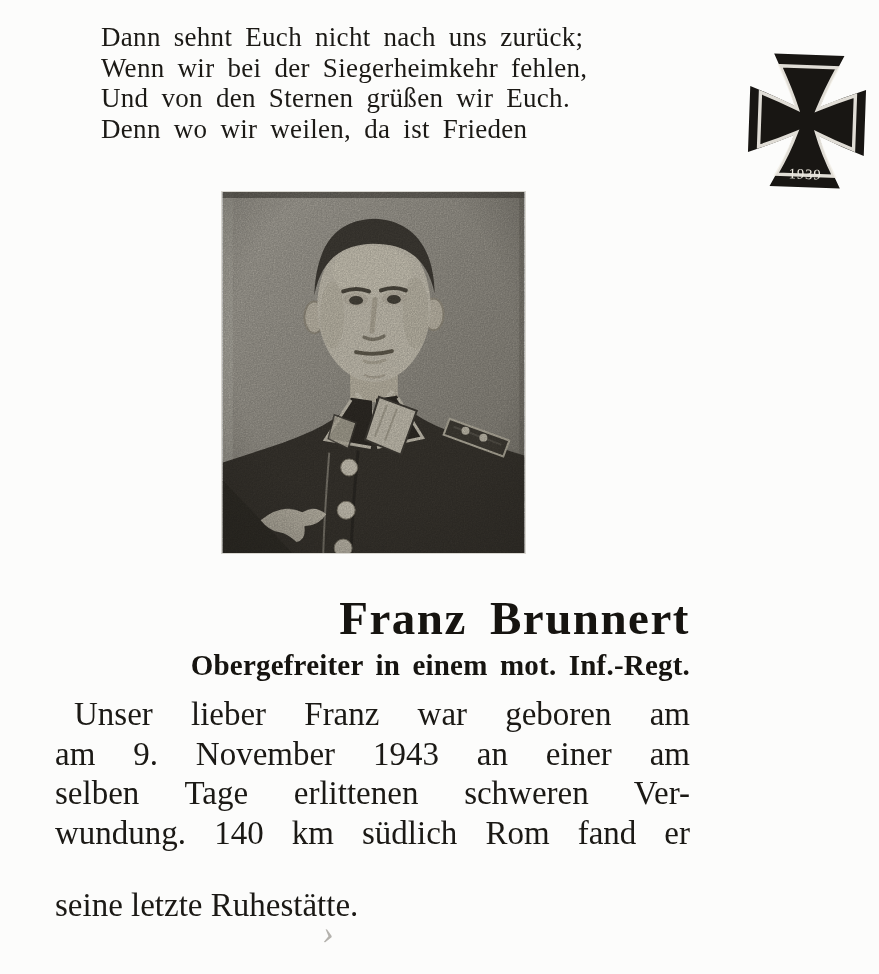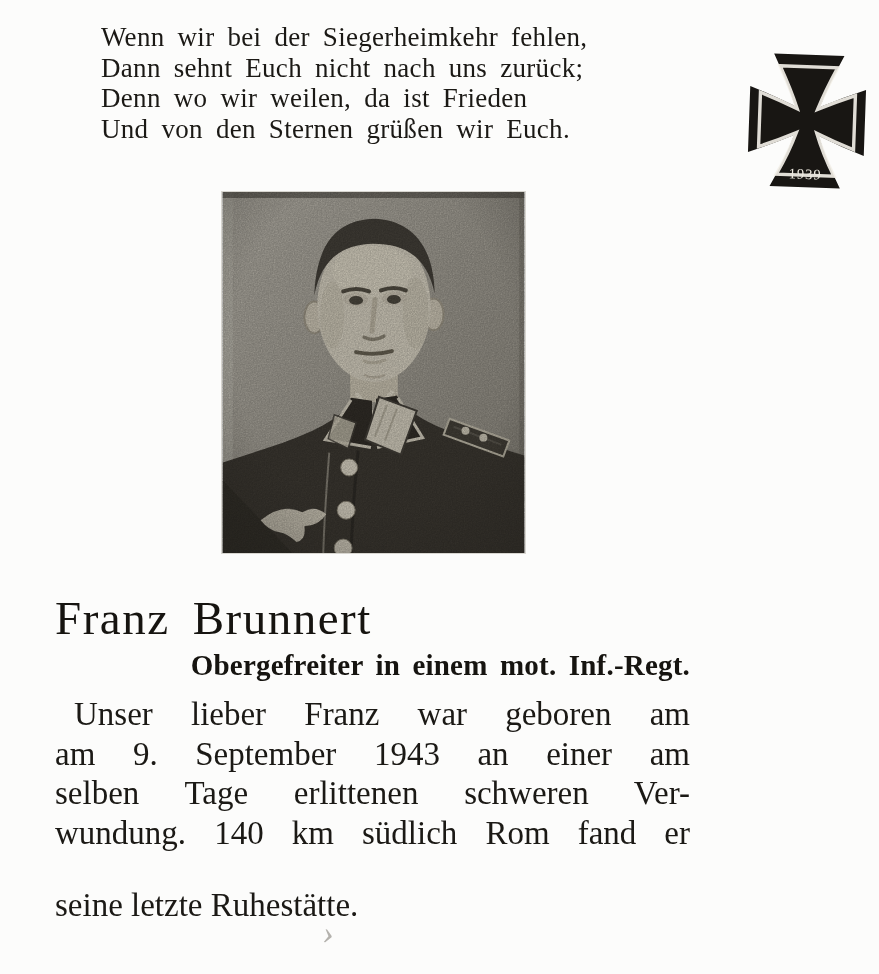--- a/index.html
+++ b/index.html
@@ -25,22 +25,22 @@
     transform:rotate(2deg);
   }
   
   .photo{
     position:absolute;left:222px;top:192px;width:303px;height:361px;
     box-shadow:0 0 0 1px #d8d6d0;
   }
   
   .name{
     position:absolute;left:55px;top:591px;width:635px;
-    text-align:left;
-    font-size:47px;font-weight:normal;letter-spacing:1.5px;word-spacing:10px;
+    text-align:right;
+    font-size:47px;font-weight:bold;letter-spacing:1.5px;word-spacing:10px;
     color:#161410;
   }
   .rank{
     position:absolute;left:55px;top:649px;width:635px;
     text-align:right;
     font-size:29px;font-weight:bold;word-spacing:5px;letter-spacing:.2px;
     color:#161410;
   }
   
   .obit{
@@ -57,24 +57,24 @@
     transform:rotate(8deg);
     user-select:none;
   }
 </style>
 </head>
 <body>
 
 <div class="card">
 
   <div class="poem">
+    <div>Dann sehnt Euch nicht nach uns zurück;</div>
     <div>Wenn wir bei der Siegerheimkehr fehlen,</div>
-    <div>Dann sehnt Euch nicht nach uns zurück;</div>
+    <div>Und von den Sternen grüßen wir Euch.</div>
     <div>Denn wo wir weilen, da ist Frieden</div>
-    <div>Und von den Sternen grüßen wir Euch.</div>
   </div>
 
   <div class="medal">
     <svg width="120" height="138" viewBox="0 0 116 132">
       <path d="M24,2 L92,2 Q78,30 70,52 Q92,42 114,34 L114,98 Q92,90 70,80
                Q78,104 92,130 L24,130 Q38,104 46,80 Q24,90 2,98 L2,34
                Q24,42 46,52 Q38,30 24,2 Z" fill="#181613"></path>
       <path d="M24,2 L92,2 Q78,30 70,52 Q92,42 114,34 L114,98 Q92,90 70,80
                Q78,104 92,130 L24,130 Q38,104 46,80 Q24,90 2,98 L2,34
                Q24,42 46,52 Q38,30 24,2 Z" transform="translate(58,66) scale(0.82) translate(-58,-66)" fill="none" stroke="#f2efe7" stroke-width="4" opacity="0.92"></path>
@@ -158,21 +158,21 @@
       <rect width="303" height="363" filter="url(#grain)" opacity="0.28"></rect>
       <rect width="303" height="363" fill="url(#vig)"></rect>
     </svg>
   </div>
 
   <div class="name">Franz Brunnert</div>
   <div class="rank">Obergefreiter in einem mot. Inf.-Regt.</div>
 
   <div class="obit">
     <div class="jline indent">Unser lieber Franz war geboren am</div>
-    <div class="jline">am 9. September 1943 an einer am</div>
+    <div class="jline">am 9. November 1943 an einer am</div>
     <div class="jline">selben Tage erlittenen schweren Ver-</div>
     <div class="jline">wundung. 140 km südlich Rom fand er</div>
     <div class="lastline">seine letzte Ruhestätte.</div>
   </div>
 
   <div class="printmark">›</div>
 
 </div>
 
 </body></html>

